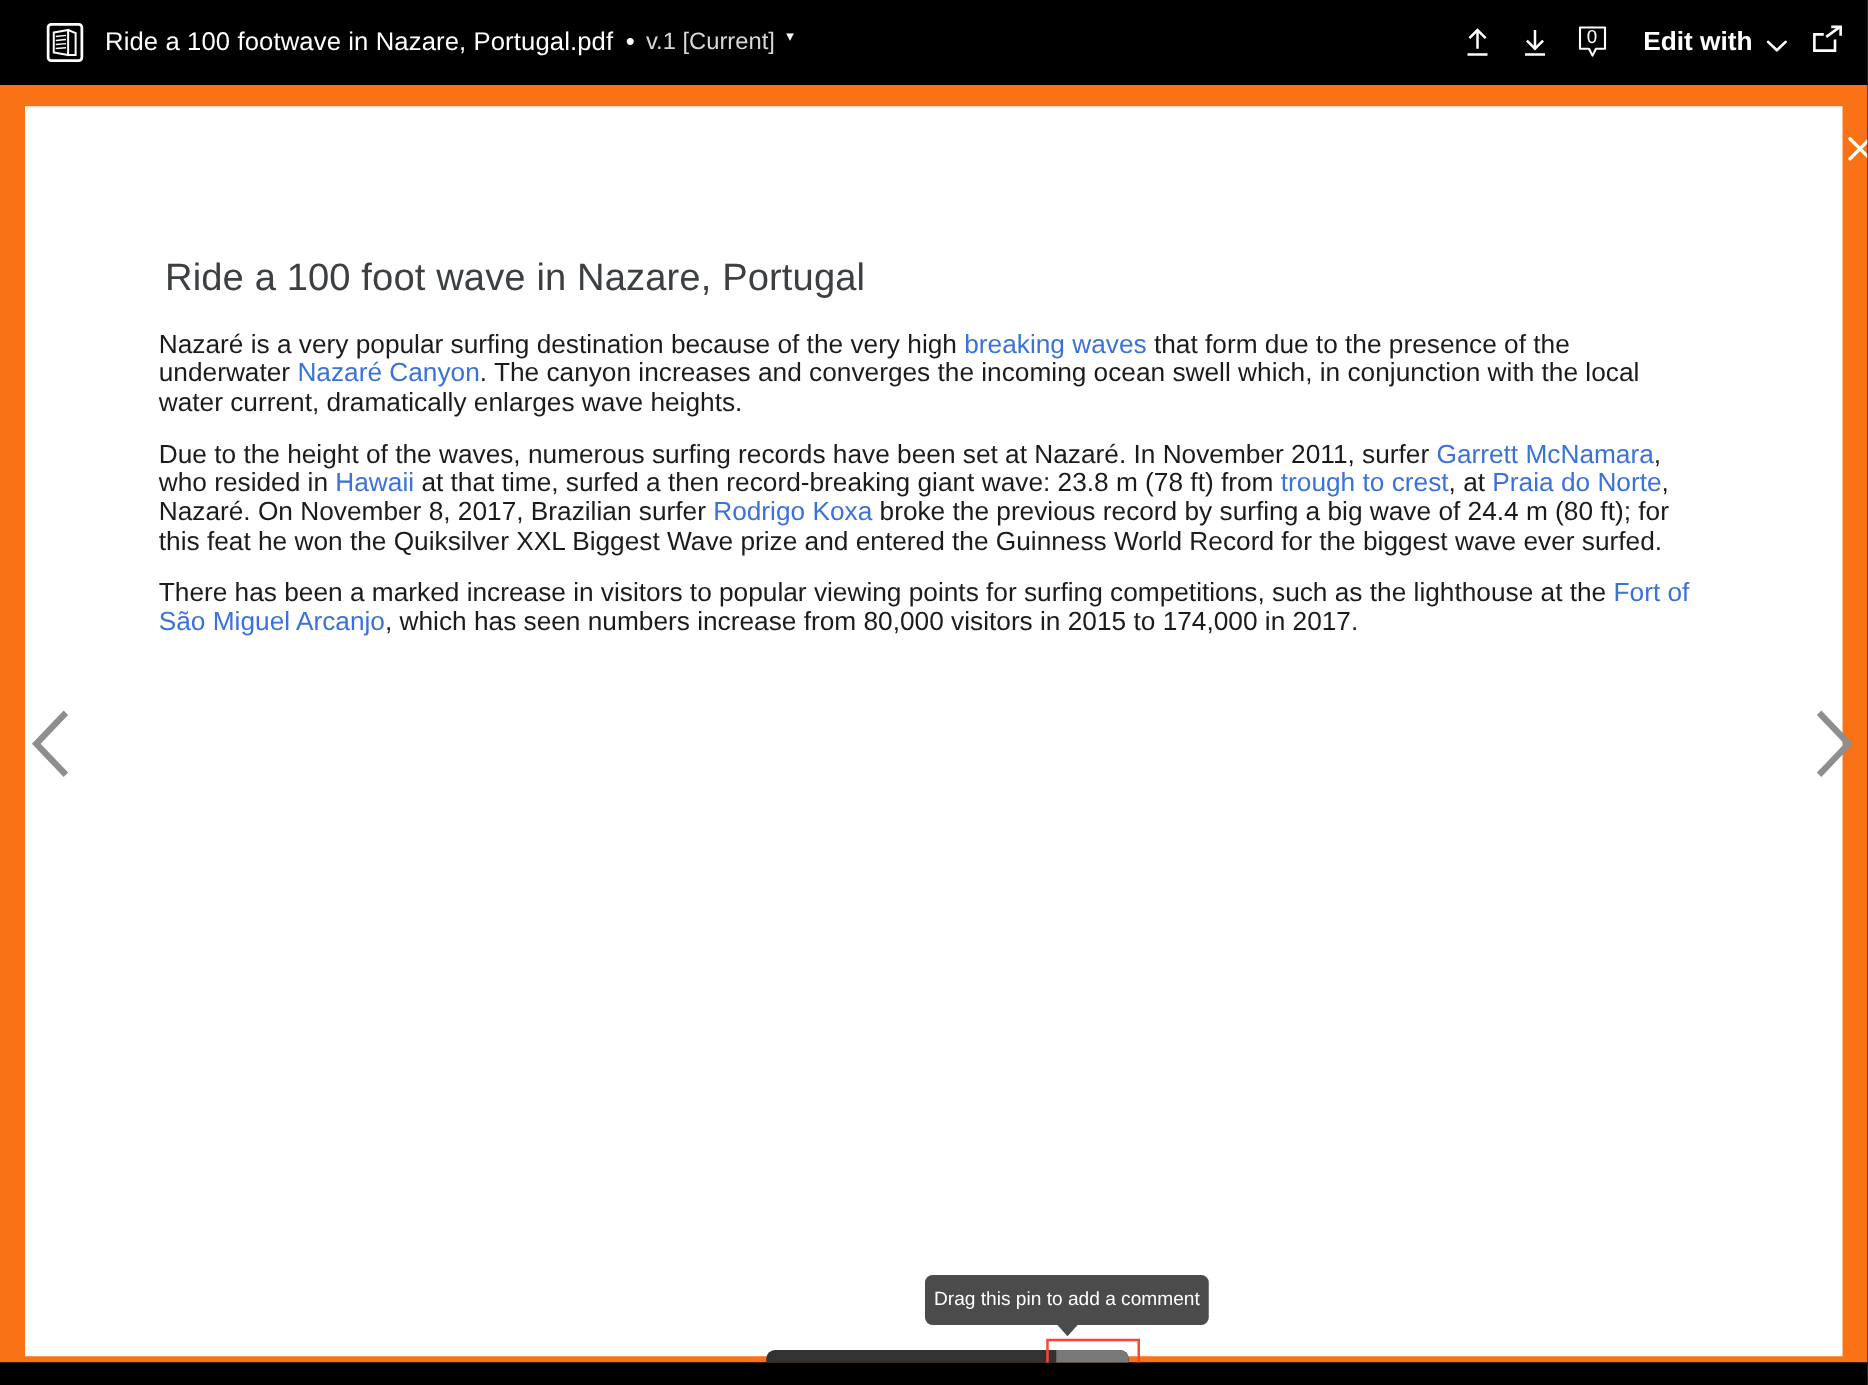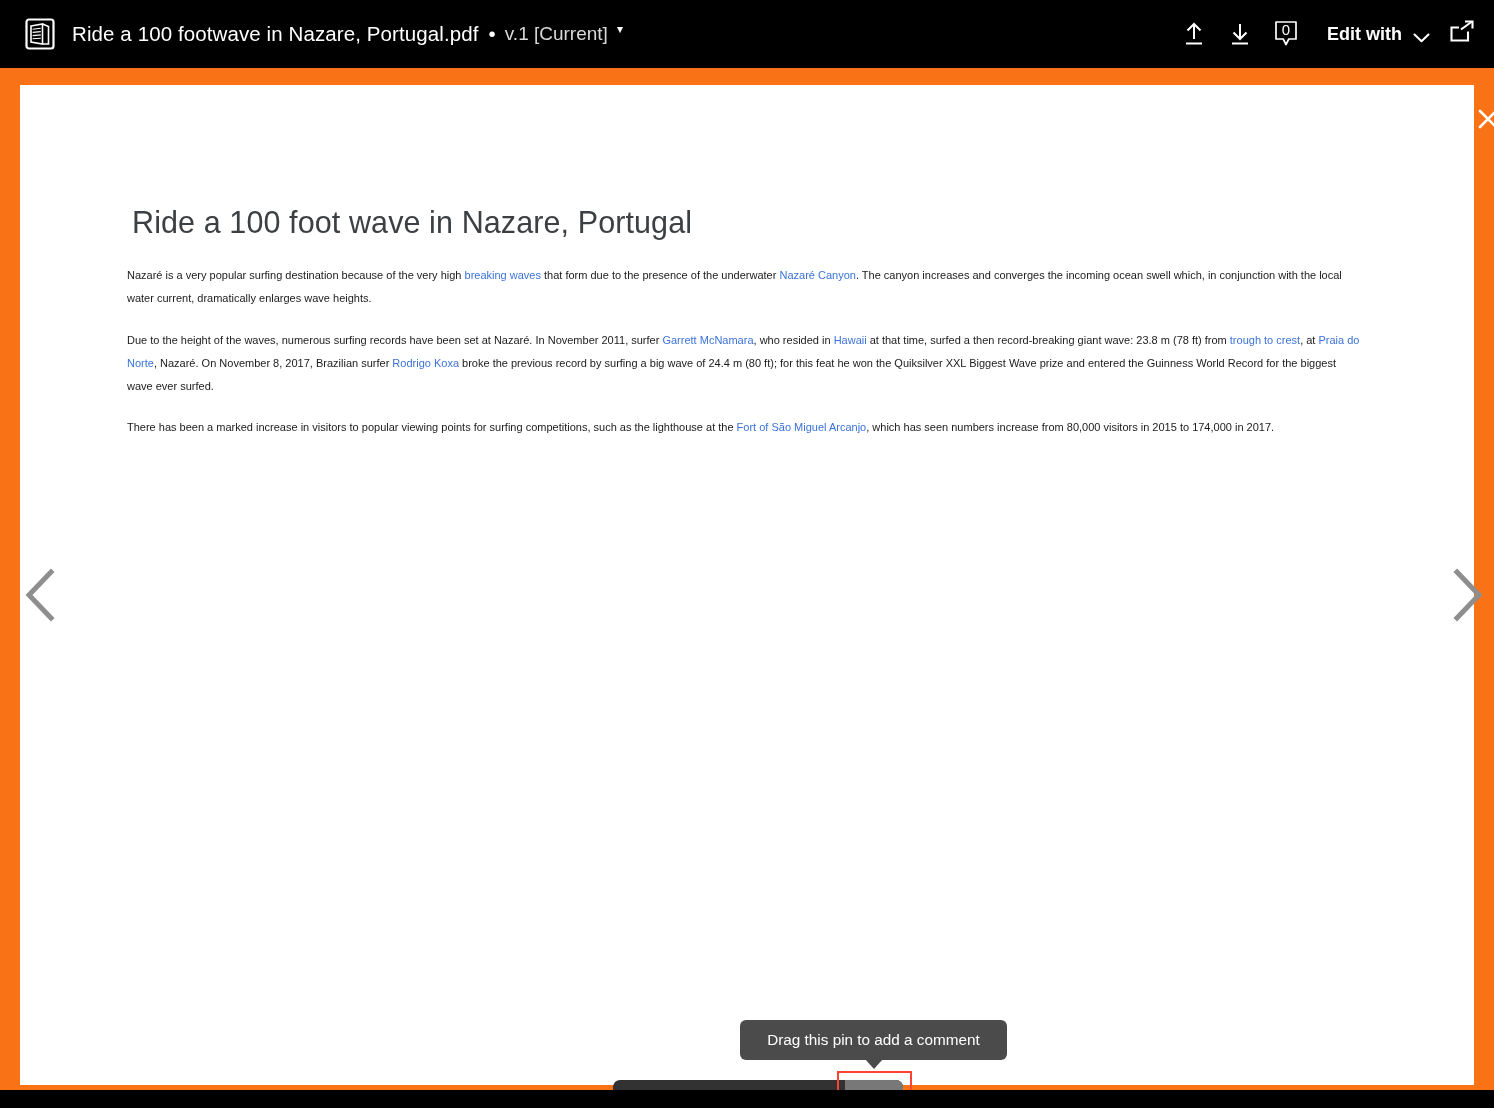--- a/index.html
+++ b/index.html
@@ -25,21 +25,21 @@
     left: 0; top: 0;
     width: 1494px; height: 68px;
     background: #000000;
     display: flex;
     align-items: center;
   }
 
   #topbar-left {
     display: flex;
     align-items: center;
-    padding-left: 24px;
+    padding-left: 36px;
     flex: 1 1 auto;
     min-width: 0;
   }
 
   .app-logo {
     width: 32px; height: 34px;
     flex: 0 0 auto;
     margin-right: 16px;
     color: #ffffff;
   }
@@ -99,21 +99,21 @@
   .tb-icon { width: 46px; }
   .tb-icon svg { display: block; }
 
   #edit-with-btn {
     padding: 0 6px 0 18px;
     margin-right: 6px;
     gap: 11px;
   }
   #edit-with-label {
     color: #ffffff;
-    font-size: 18px;
+    font-size: 21px;
     font-weight: bold;
     white-space: nowrap;
   }
   .chev-down {
     width: 17px; height: 10px;
     flex: 0 0 auto;
   }
 
   #share-btn { width: 40px; margin-right: 0; }
 
@@ -158,21 +158,21 @@
 
   #doc-heading {
     font-size: 30.5px;
     font-weight: normal;
     color: #3c4043;
     margin: 0 0 24px 5px;
     letter-spacing: .1px;
   }
 
   .doc-p {
-    font-size: 11px;
+    font-size: 21px;
     line-height: 23.3px;
     color: #1b1b1b;
     margin-bottom: 18px;
   }
   .doc-p:last-child { margin-bottom: 17px; }
 
   .lnk {
     color: #3b72d9;
     cursor: pointer;
     text-decoration: none;
@@ -190,21 +190,21 @@
   }
   .nav-arrow svg { display: block; }
   #nav-prev { left: 13px; }
   #nav-next { left: 1439px; }
 
   
   #tooltip {
     position: absolute;
     left: 740px;
     top: 952px;
-    width: 267px;
+    width: 227px;
     height: 40px;
     background: #4b4b4b;
     border-radius: 6px;
     display: flex;
     align-items: center;
     justify-content: center;
     z-index: 8;
   }
   #tooltip-text {
     color: #ffffff;

